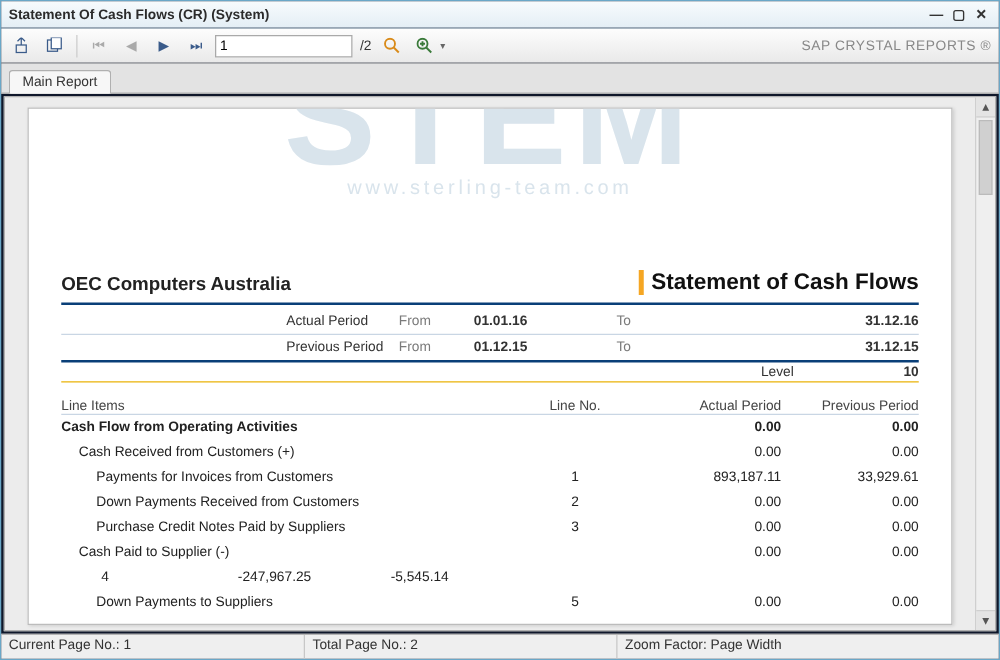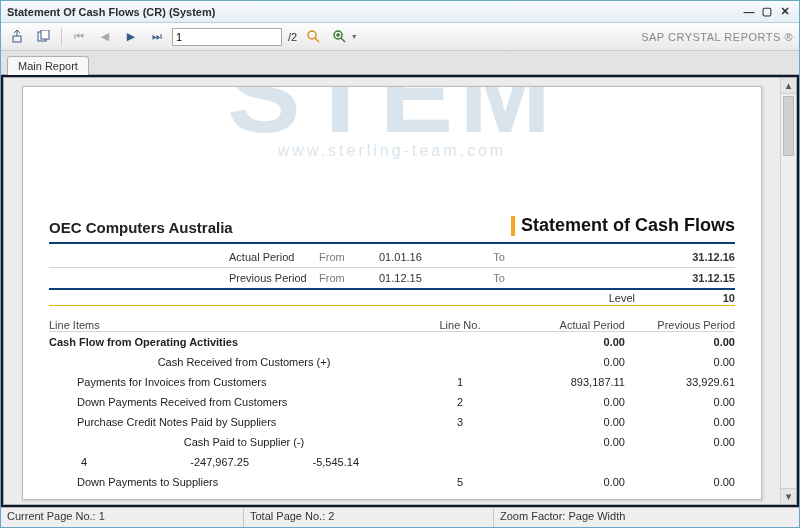--- a/index.html
+++ b/index.html
@@ -29,37 +29,37 @@
   .page-inner { padding: 18px 26px 6px 26px; position:relative; }
   .hdr-row { display:flex; align-items:flex-end; border-bottom:2px solid #0a3f78; padding-bottom:6px; }
   .company { font-weight:bold; font-size:15px; color:#222; flex:1; }
   .title-right { display:flex; align-items:center;padding-left:24px; }
   .title-bar { width:4px; height:20px; background:#f5a623; margin-right:6px; }
   .report-title { font-weight:bold; font-size:18px; color:#111; }
   .period-block { margin-top:2px; }
   .period-row { display:flex; align-items:center; font-size:11px; color:#333; border-bottom:1px solid #c9d6e4; height:22px; }
   .period-row .plab { width:270px; text-align:left; padding-left:180px; }
   .period-row .pfrom { width:60px; color:#7a7a7a; }
-  .period-row .pdate { width:90px; font-weight:normal; }
+  .period-row .pdate { width:90px; font-weight:bold; }
   .period-row .pto { width:60px; color:#7a7a7a; text-align:center; }
   .period-row .pdate2 { width:auto; font-weight:bold; text-align:right; flex:1;}
   .period-block .last-line { border-bottom:2px solid #0a3f78; }
   .level-row { display:flex; justify-content:flex-end; height:16px; align-items:center; color:#333; border-bottom:1px solid #eab308; }
   .level-row .lv-label{ margin-right:60px;}
   .level-row .lv-val{ font-weight:bold; width:40px; text-align:right;}
   .colhdr { display:flex; height:26px; align-items:flex-end; font-size:11px; color:#444; border-bottom:1px solid #c9d6e4;}
   .c-line { flex:1; }
   .c-no { width:70px; text-align:center; }
   .c-act { width:130px; text-align:right; }
   .c-prev { width:110px; text-align:right; }
   .rows { font-size:11px; color:#222; }
   .r { display:flex; align-items:center; height:20px; }
   .r .c-line { flex:1; white-space:nowrap; overflow:hidden; }
   .r.bold { font-weight:bold; }
-  .ind1 { padding-left:14px;text-align:center; }
+  .ind1 { padding-left:14px; }
   .ind2 { padding-left:28px; }
   .watermark { position:absolute; left:50%; top:54%; transform:translate(-50%,-50%); z-index:0; text-align:center; pointer-events:none; }
   .wm1 { font-size:110px; font-weight:800; color:#d9e4ec; letter-spacing:6px; line-height:0.8; }
   .wm2 { font-size:16px; color:#d9e4ec; letter-spacing:3px; margin-top:4px;}
   .statusbar { height:20px; border-top:1px solid #b5b5b5; background:#efefef; display:flex; font-size:11px; color:#333; }
   .statusbar .cell { border-right:1px solid #c7c7c7; padding:2px 6px; }
   .statusbar .cell.c1 { width:243px; }
   .statusbar .cell.c2 { width:250px; }
   .statusbar .cell.c3 { flex:1; border-right:none; }
   .page-inner > * { position:relative; z-index:1; }

